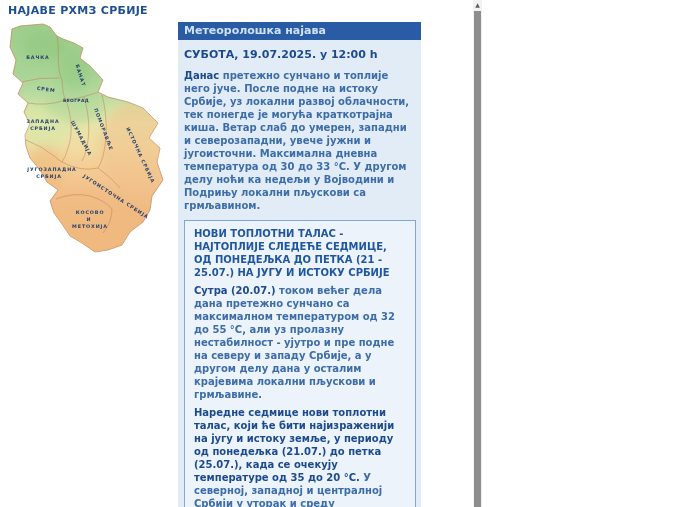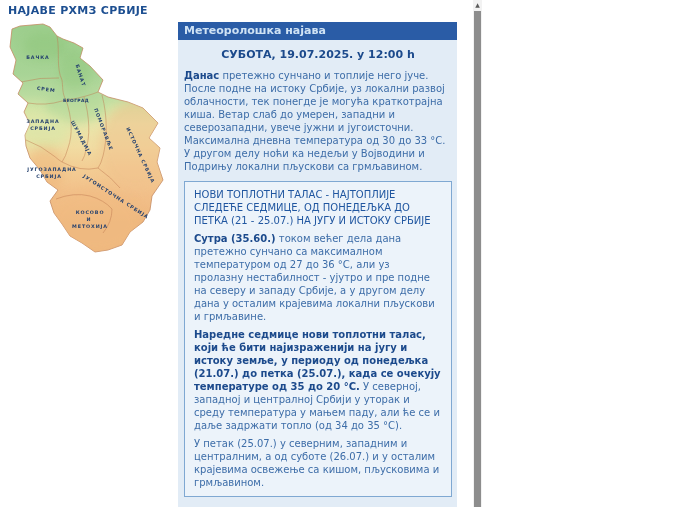--- a/index.html
+++ b/index.html
@@ -13,51 +13,51 @@
     font-size:11px;font-weight:bold;color:#1d4f91;letter-spacing:.3px;
     white-space:nowrap;
   }
   .map-wrap{position:absolute;left:0;top:16px;width:176px;height:270px;}
   .map-label{
     font-family:"DejaVu Sans","Liberation Sans",sans-serif;
     font-weight:bold;fill:#24406e;font-size:4.8px;letter-spacing:.9px;
   }
   .map-label.small{font-size:4.4px;letter-spacing:.4px;}
   .panel{
-    position:absolute;left:178px;top:22px;width:279px;height:485px;
+    position:absolute;left:178px;top:22px;width:243px;height:485px;
     overflow:hidden;
   }
   .panel-header{
     background:#2a5ca6;color:#cfe2f4;
     font-size:11px;font-weight:bold;
     padding:2px 6px 3px 6px;
   }
   .panel-content{
     background:#e2ecf6;
     padding:6px 5px 10px 5px;
     min-height:470px;box-sizing:border-box;
   }
   .date-line{
     font-size:11px;font-weight:bold;color:#1c4a8c;
     margin:2px 0 8px 1px;
-    text-align:center;
   }
   .para{
     font-size:10px;line-height:13px;color:#3d6da8;
     margin:0 0 8px 1px;
+    font-weight:bold;
   }
   .para b{color:#1c4a8c;}
   .heat-box{
     border:1px solid #7fa8d2;background:#ecf3fa;
     margin:0 0 0 1px;
     padding:6px 9px 2px 9px;
   }
   .heat-box .para{margin:0 0 5px 0;}
   .box-heading{
-    font-size:10px;line-height:13px;font-weight:normal;color:#2056a0;
+    font-size:10px;line-height:13px;font-weight:bold;color:#2056a0;
     margin:0 0 5px 0;
   }
   .scrollbar{
     position:absolute;left:473px;top:0;width:9px;height:507px;
     background:#f2f2f2;
   }
   .sb-arrow{
     position:absolute;top:0;left:0;width:9px;height:10px;
     font-size:6px;line-height:10px;text-align:center;color:#5a5a5a;
     cursor:default;
@@ -143,21 +143,21 @@
 <div class="panel">
   <div class="panel-header">Метеоролошка најава</div>
   <div class="panel-content">
     <div class="date-line">СУБОТА, 19.07.2025. у 12:00 h</div>
 
     <p class="para"><b>Данас</b><span> претежно сунчано и топлије него јуче. После подне на истоку Србије, уз локални развој облачности, тек понегде је могућа краткотрајна киша. Ветар слаб до умерен, западни и северозападни, увече јужни и југоисточни. Максимална дневна температура од 30 до 33 °C. У другом делу ноћи ка недељи у Војводини и Подрињу локални пљускови са грмљавином.</span></p>
 
     <div class="heat-box">
       <p class="box-heading">НОВИ ТОПЛОТНИ ТАЛАС - НАЈТОПЛИЈЕ СЛЕДЕЋЕ СЕДМИЦЕ, ОД ПОНЕДЕЉКА ДО ПЕТКА (21 - 25.07.) НА ЈУГУ И ИСТОКУ СРБИЈЕ</p>
 
-      <p class="para"><b>Сутра (35.60.)</b><span> током већег дела дана претежно сунчано са максималном температуром од 27 до 36 °C, али уз пролазну нестабилност - ујутро и пре подне на северу и западу Србије, а у другом делу дана у осталим крајевима локални пљускови и грмљавине.</span></p>
+      <p class="para"><b>Сутра (20.07.)</b><span> током већег дела дана претежно сунчано са максималном температуром од 32 до 55 °C, али уз пролазну нестабилност - ујутро и пре подне на северу и западу Србије, а у другом делу дана у осталим крајевима локални пљускови и грмљавине.</span></p>
 
       <p class="para"><b>Наредне седмице нови топлотни талас, који ће бити најизраженији на југу и истоку земље, у периоду од понедељка (21.07.) до петка (25.07.), када се очекују температуре од 35 до 20 °C.</b><span> У северној, западној и централној Србији у уторак и среду температура у мањем паду, али ће се и даље задржати топло (од 34 до 35 °C).</span></p>
 
 
       <p class="para"><span>У петак (25.07.) у северним, западним и централним, а од суботе (26.07.) и у осталим крајевима освежење са кишом, пљусковима и грмљавином.</span></p>
     </div>
   </div>
 </div>
 
 <div class="scrollbar">

